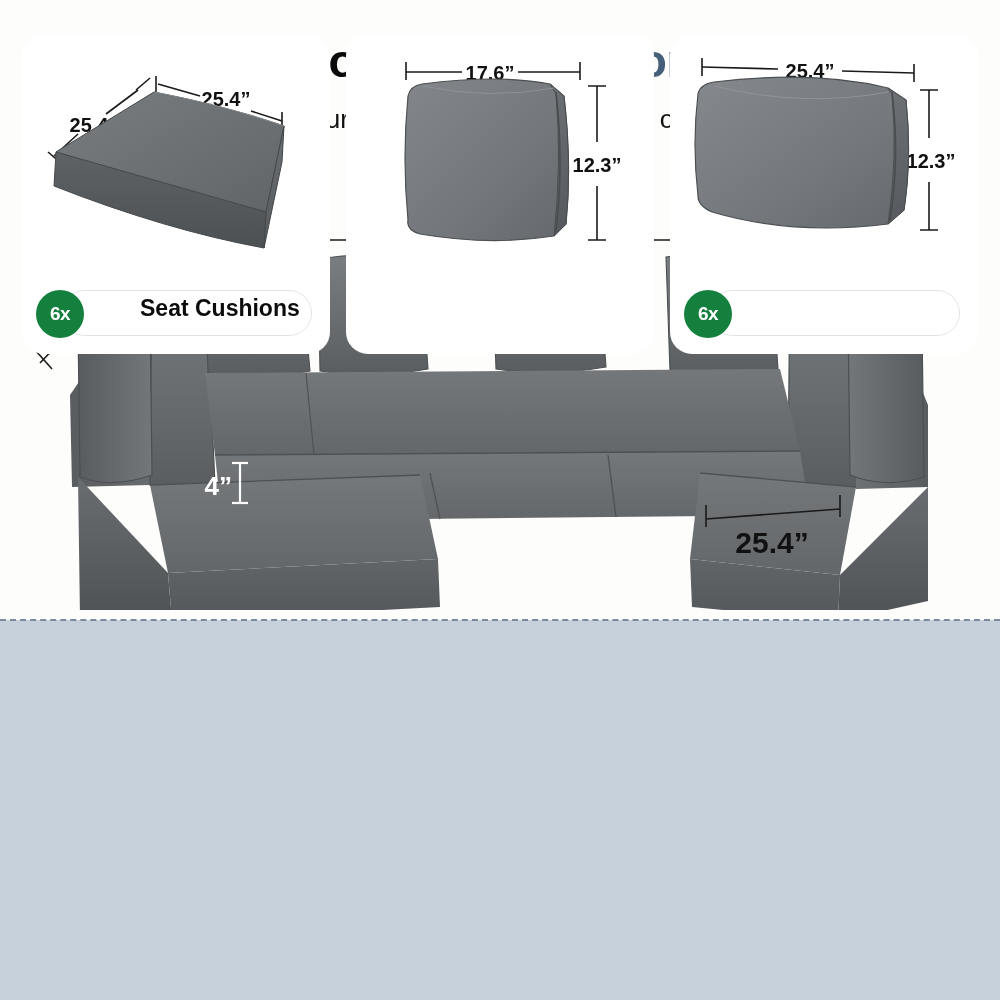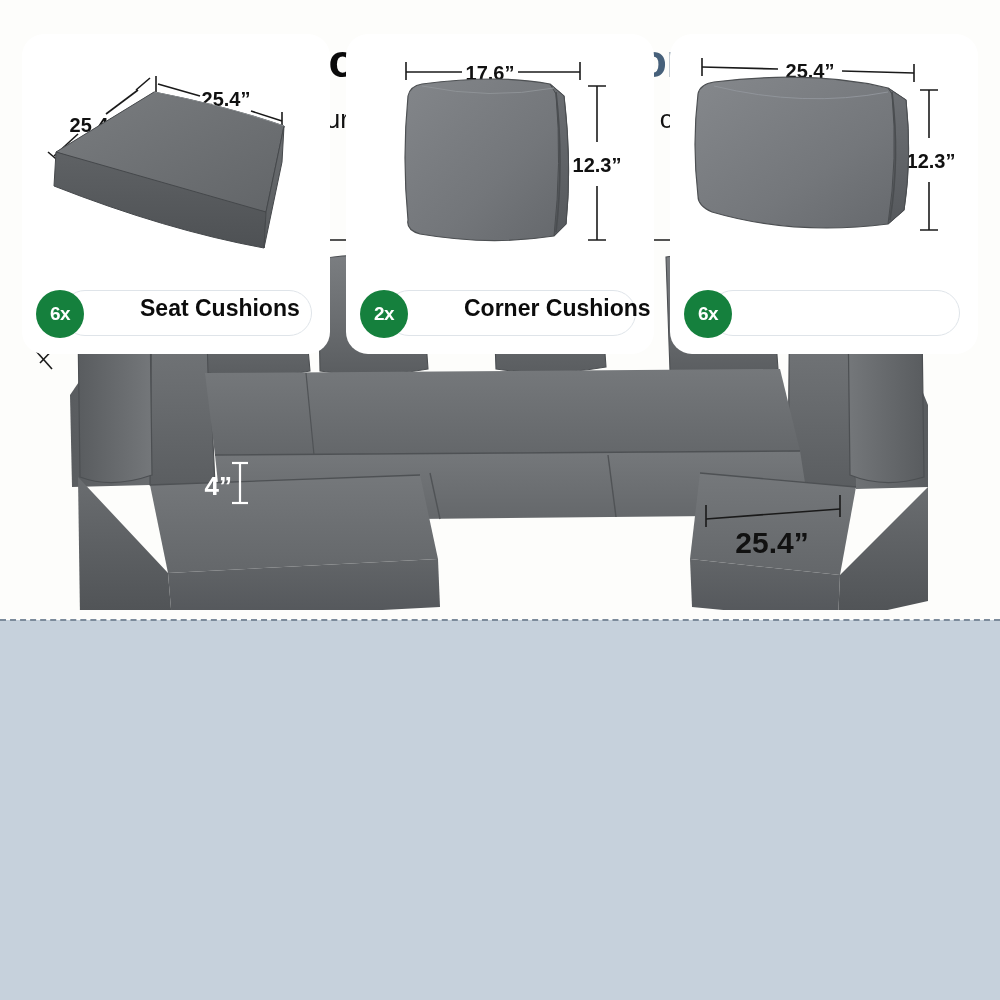--- a/index.html
+++ b/index.html
@@ -350,25 +350,20 @@
                    Q222 130 216 190 L204 202
                    Q140 212 70 200 Q56 196 58 186 Q52 124 58 62 Z" fill="url(#c2face)" stroke="#4d5053" stroke-width="1.2"></path>
 
           <path d="M200 50 L214 62 Q222 130 216 190 L204 202 Q212 128 206 60 Z" fill="url(#c2side)" stroke="#4a4d50" stroke-width="1"></path>
 
           <path d="M206 58 Q214 128 206 198" fill="none" stroke="#4a4d50" stroke-width="1.6"></path>
 
           <path d="M72 52 Q140 66 204 54" fill="none" stroke="#8e9296" stroke-width="1"></path>
         </svg>
       </div>
-      <div class="card-footer">
-        <div class="pill"></div>
-        <div class="badge">2x</div>
-        <div class="card-label">Corner Cushions</div>
-      </div>
     </div>
 
     <div class="card">
       <div class="card-figure">
         <svg viewBox="0 0 300 238" preserveAspectRatio="xMidYMid meet" xmlns="http://www.w3.org/2000/svg">
           <defs>
             <linearGradient id="c3face" x1="0" y1="0" x2="1" y2="1">
               <stop offset="0%" stop-color="#85888c"></stop>
               <stop offset="60%" stop-color="#74777b"></stop>
               <stop offset="100%" stop-color="#65686c"></stop>

